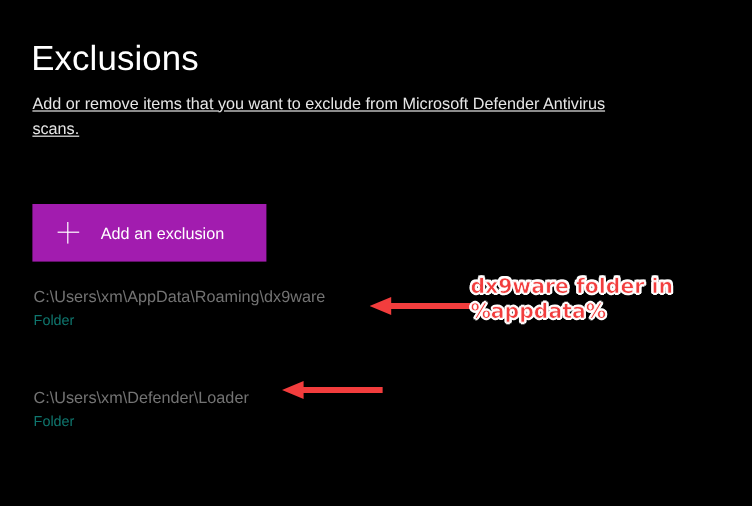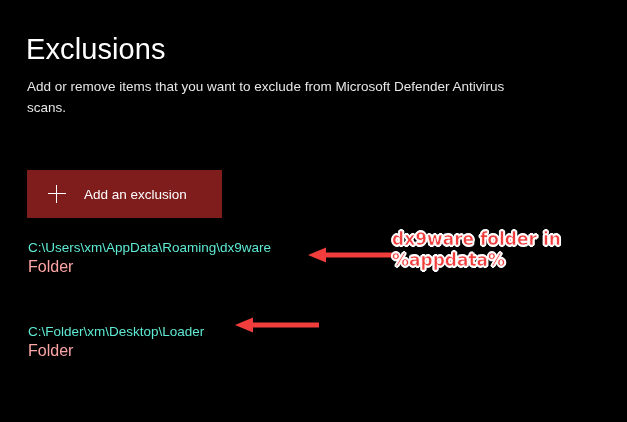--- a/index.html
+++ b/index.html
@@ -38,30 +38,31 @@
 
   .page-description {
     position: absolute;
     left: 27px;
     top: 62px;
     width: 500px;
     font-size: 13.5px;
     font-weight: 400;
     color: #e6e6e6;
     line-height: 21px;
+    text-decoration: underline;
   }
 
   
   .add-button {
     position: absolute;
     left: 27px;
     top: 170px;
     width: 195px;
     height: 48px;
-    background: #7f1d1d;
+    background: #a21caf;
     border: none;
     padding: 0;
     display: flex;
     align-items: center;
     cursor: pointer;
     font-family: "Liberation Sans", sans-serif;
   }
   .add-button .plus-icon {
     position: absolute;
     left: 15px;
@@ -95,27 +96,27 @@
     width: 627px;
   }
   .exclusion-item {
     position: relative;
     padding-left: 28px;
     margin-bottom: 46px;
     cursor: default;
   }
   .exclusion-item .item-path {
     font-size: 13.5px;
-    color: #5eead4;
+    color: #737373;
     line-height: 19px;
     white-space: nowrap;
   }
   .exclusion-item .item-type {
-    font-size: 16px;
-    color: #fca5a5;
+    font-size: 12px;
+    color: #0f766e;
     line-height: 18px;
     margin-top: 1px;
     white-space: nowrap;
   }
 
   
   .annotation {
     position: absolute;
     color: #f23d3d;
     font-family: "DejaVu Sans", sans-serif;
@@ -168,21 +169,21 @@
   </button>
 
   <div class="exclusion-list">
 
     <div class="exclusion-item">
       <div class="item-path">C:\Users\xm\AppData\Roaming\dx9ware</div>
       <div class="item-type">Folder</div>
     </div>
 
     <div class="exclusion-item">
-      <div class="item-path">C:\Folder\xm\Desktop\Loader</div>
+      <div class="item-path">C:\Users\xm\Defender\Loader</div>
       <div class="item-type">Folder</div>
     </div>
 
   </div>
 
   <div class="arrow arrow-1">
     <svg viewBox="0 0 86 16" preserveAspectRatio="none" aria-hidden="true">
       <polygon points="0,8 18,0.5 18,5.5 86,5.5 86,10.5 18,10.5 18,15.5" fill="#f23d3d"></polygon>
     </svg>
   </div>

